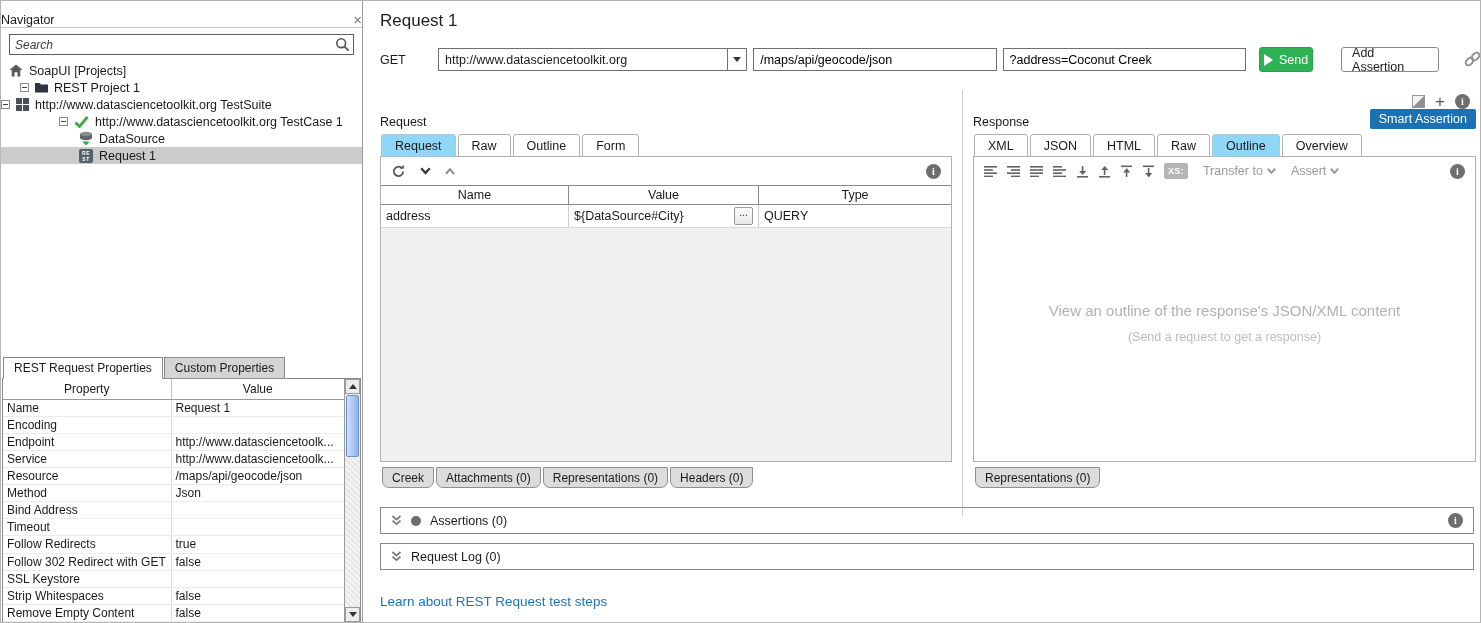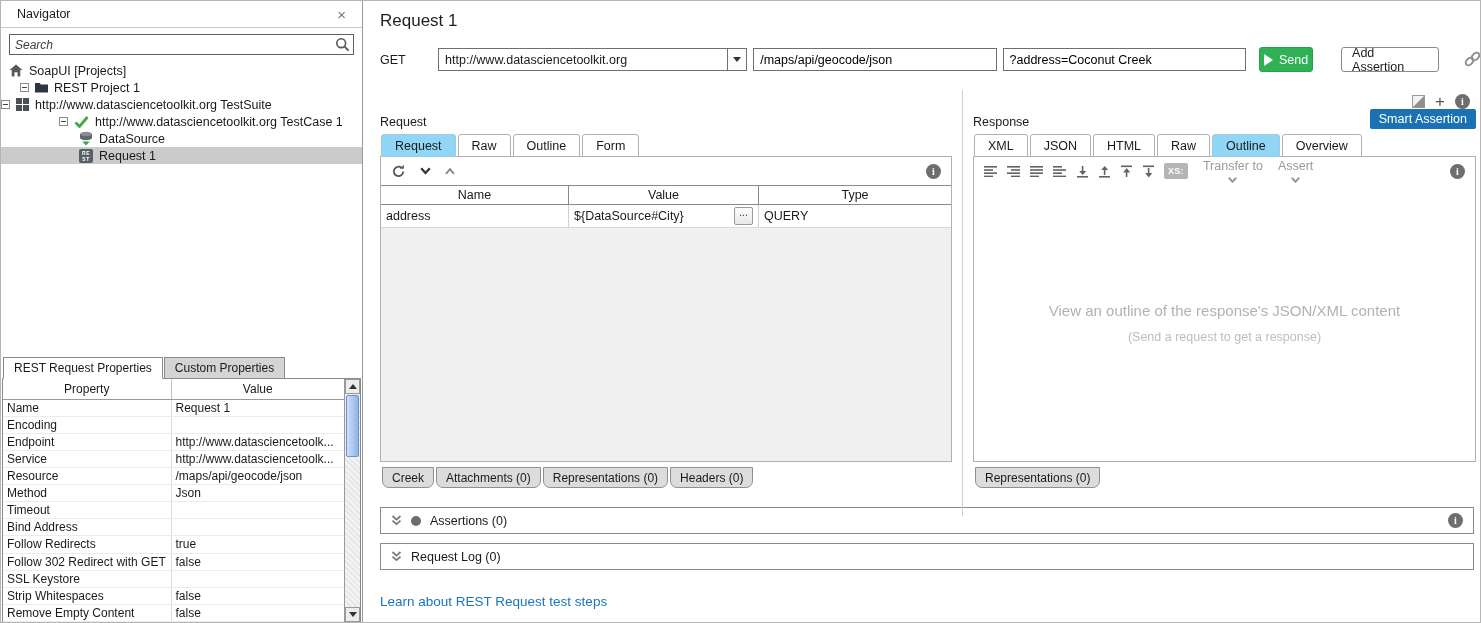--- a/index.html
+++ b/index.html
@@ -4,22 +4,22 @@
 <style>
   * { box-sizing: border-box; margin: 0; padding: 0; }
   body { background:#fff; }
   .app { position:relative; width:1481px; height:623px; background:#fff;
          font-family:"Liberation Sans", sans-serif; color:#1a1a1a; overflow:hidden;
          border:1px solid #b5b5b5; }
 
   
   .left-panel { position:absolute; left:0; top:0; width:362px; height:623px;
                 border-right:1px solid #9b9b9b; display:flex; flex-direction:column; background:#fff; }
-  .nav-header { height:27px; flex:none; display:flex; align-items:center; justify-content:space-between;
-                padding:0 16px; border-bottom:1px solid #c9c9c9; font-size:12.5px; }
+  .nav-header { height:27px; flex:none; display:flex; align-items:flex-end; justify-content:space-between;
+                padding:0 0; border-bottom:1px solid #c9c9c9; font-size:12.5px; }
   .close-x { color:#777; font-size:15px; line-height:1; cursor:default; }
   .search-wrap { margin:6px 8px 2px; position:relative; flex:none; }
   .search-wrap input { width:100%; height:21px; border:1px solid #5f5f5f; font-size:12px;
                        padding:2px 24px 2px 5px; font-family:"Liberation Sans",sans-serif; }
   .search-wrap input::placeholder { font-style:italic; color:#3c3c3c; opacity:1; }
   .search-icon { position:absolute; right:4px; top:3px; }
 
   .tree { margin-top:5px; font-size:12.5px; flex:none; }
   .tree-row { height:17px; display:flex; align-items:center; white-space:nowrap; }
   .tree-row.selected { background:#cbcbcb; }
@@ -103,21 +103,21 @@
   .bottom-tabs { display:flex; gap:2px; margin-top:6px; padding-left:2px; }
   .btab { background:#dcdcdc; border:1px solid #8f8f8f; border-radius:0 0 7px 7px; padding:3px 9px 2px; font-size:12px; margin-top:-1px; }
 
   .splitter { width:21px; flex:none; position:relative; }
   .splitter::after { content:""; position:absolute; left:10px; top:-10px; bottom:-28px; width:1px; background:#cfcfcf; }
 
   .response-pane { width:503px; flex:none; display:flex; flex-direction:column; }
   .smart-btn { background:#1a72b5; color:#fff; font-size:12.5px; padding:3px 9px; border-radius:2px; }
   .resp-toolbar-icons { display:flex; align-items:center; gap:9px; }
   .xs-btn { background:#b5b5b5; color:#fff; font-size:9px; font-weight:bold; padding:3px 4px; border-radius:2px; letter-spacing:.3px; }
-  .gray-dd { color:#9a9a9a; font-size:12.5px; display:flex; align-items:center; gap:4px; margin-left:6px;flex-direction:column; }
+  .gray-dd { color:#9a9a9a; font-size:12.5px; display:flex; align-items:center; gap:4px; margin-left:6px; }
   .resp-body { flex:1; display:flex; flex-direction:column; align-items:center; justify-content:center; gap:11px; }
   .ph-title { font-size:15px; color:#b2b2b2; }
   .ph-sub { font-size:12.5px; color:#bdbdbd; }
 
   .hbar { width:1094px; height:27px; border:1px solid #8a8a8a; display:flex; align-items:center; gap:9px; padding:0 10px; font-size:12.5px; }
   .hbar.assertions { margin-top:19px; }
   .hbar.reqlog { margin-top:9px; }
   .dot { width:10px; height:10px; border-radius:50%; background:#6d6d6d; }
   .hbar .right { margin-left:auto; }
   .learn-link { margin-top:24px; font-size:13.5px; color:#1b75bc; display:inline-block; text-decoration:none; }
@@ -235,25 +235,25 @@
               </tr>
           <tr>
                 <td>Resource</td>
                 <td>/maps/api/geocode/json</td>
               </tr>
           <tr>
                 <td>Method</td>
                 <td>Json</td>
               </tr>
           <tr>
+                <td>Bind Address</td>
+                <td></td>
+              </tr>
+          <tr>
                 <td>Timeout</td>
-                <td></td>
-              </tr>
-          <tr>
-                <td>Bind Address</td>
                 <td></td>
               </tr>
           <tr>
                 <td>Follow Redirects</td>
                 <td>true</td>
               </tr>
           <tr>
                 <td>Follow 302 Redirect with GET</td>
                 <td>false</td>
               </tr>

